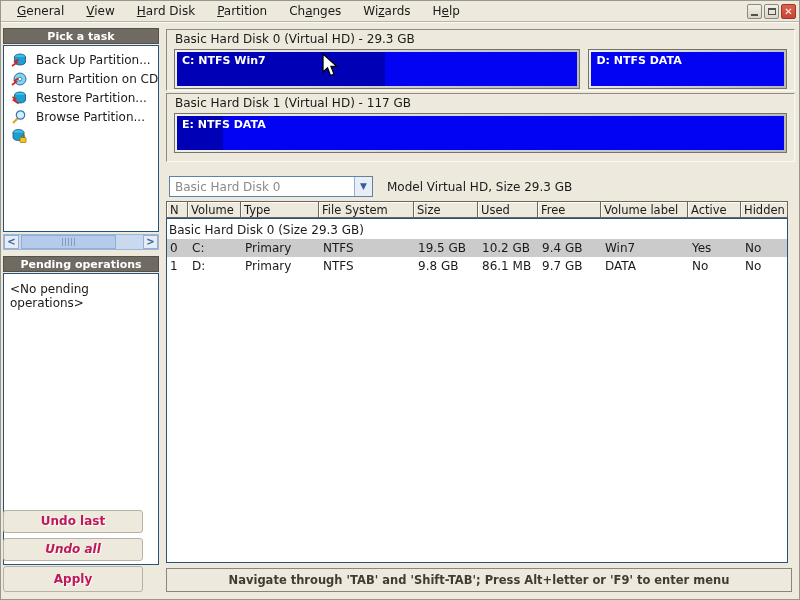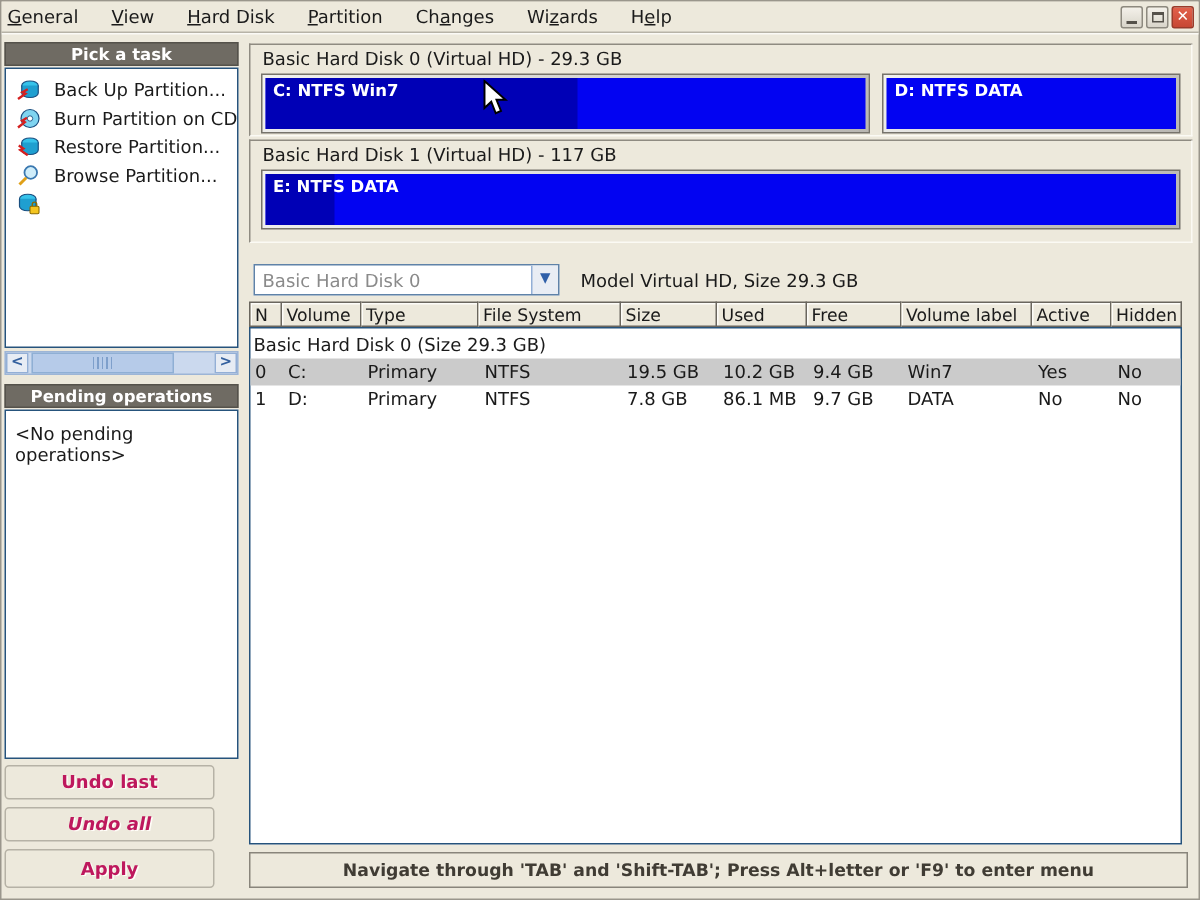--- a/index.html
+++ b/index.html
@@ -7,21 +7,21 @@
   body {
     position:relative;
     font-family:"DejaVu Sans","Liberation Sans",sans-serif;
     font-size:12px;
     background:#EDE9DC;
     color:#1a1a1a;
     overflow:hidden;
     border:1px solid #9a968c;
   }
   
-  #menubar{position:absolute;left:0;top:0;width:800px;height:20px;display:flex;align-items:center;padding-left:4px;gap:22px;background:#EDE9DC;}
+  #menubar{position:absolute;left:0;top:0;width:800px;height:20px;display:flex;align-items:center;padding-left:16px;gap:22px;background:#EDE9DC;}
   .menu-item{cursor:default;white-space:nowrap;}
   .menu-item .u{text-decoration:underline;}
   #menu-sep{position:absolute;left:0;top:20px;width:800px;height:2px;border-top:1px solid #b7b3a7;border-bottom:1px solid #fbfaf6;}
   #win-controls{position:absolute;right:3px;top:3px;display:flex;gap:2px;}
   .win-btn{width:15px;height:15px;border:1px solid #8d897f;border-radius:2px;background:linear-gradient(#f4f1ea,#d9d5ca);display:flex;align-items:center;justify-content:center;}
   .win-btn.close{background:linear-gradient(#e2604b,#c74734);border-color:#993a2b;color:#fff;font-weight:bold;font-size:10px;line-height:1;}
   .glyph-min{width:7px;height:2px;background:#55514a;margin-top:7px;}
   .glyph-max{width:8px;height:7px;border:1px solid #55514a;border-top-width:2px;}
   
   .panel-header{background:#6F6B63;color:#fff;font-weight:bold;font-size:11px;text-align:center;height:16px;line-height:16px;border:1px solid #55524b;}
@@ -31,21 +31,21 @@
   .task-item svg{flex:0 0 16px;margin-right:6px;}
   .task-label{padding:1px 3px;flex:1 1 auto;overflow:hidden;}
   .task-item.selected .task-label{background:#C9C9C9;}
   
   #task-scroll{position:absolute;left:2px;top:233px;width:156px;height:16px;display:flex;background:#CBD9EE;border:1px solid #9DB5D6;}
   .scroll-btn{width:15px;height:14px;background:#E7ECF4;border:1px solid #93AFD6;color:#35619F;font-weight:bold;font-size:10px;line-height:12px;text-align:center;}
   #scroll-track{flex:1;position:relative;}
   #scroll-thumb{position:absolute;left:2px;top:0;width:95px;height:14px;background:#B6CBE9;border:1px solid #8FAFD4;display:flex;align-items:center;justify-content:center;}
   .grip{width:13px;height:8px;background:repeating-linear-gradient(90deg,#7E9FCB 0 1px,transparent 1px 3px);}
   #pending-header{position:absolute;left:2px;top:255px;width:156px;}
-  #pending-box{position:absolute;left:2px;top:272px;width:156px;height:233px;background:#fff;border:1px solid #26537C;padding:8px 6px;}
+  #pending-box{position:absolute;left:2px;top:272px;width:156px;height:292px;background:#fff;border:1px solid #26537C;padding:8px 6px;}
   
   .side-btn{position:absolute;left:2px;width:140px;height:23px;background:#EDE9DC;border:1px solid #b6b2a6;border-radius:3px;color:#be185d;font-weight:bold;font-size:12px;text-align:center;line-height:21px;text-shadow:1px 1px 0 #fffdf8;}
   #btn-undo-last{top:509px;}
   #btn-undo-all{top:537px;font-style:italic;}
   #btn-apply{top:565px;height:26px;line-height:24px;}
   
   .disk-frame{position:absolute;left:165px;width:629px;border:1px solid;border-color:#8F8B81 #FBFAF4 #FBFAF4 #8F8B81;background:#EDE9DC;}
   #disk0{top:28px;height:62px;}
   #disk1{top:92px;height:69px;}
   .disk-title{padding:2px 0 2px 8px;font-size:12px;}
@@ -223,21 +223,21 @@
     <div class="td">9.4 GB</div>
     <div class="td">Win7</div>
     <div class="td">Yes</div>
     <div class="td">No</div>
   </div>
   <div class="trow tgrid">
     <div class="td">1</div>
     <div class="td">D:</div>
     <div class="td">Primary</div>
     <div class="td">NTFS</div>
-    <div class="td">7.8 GB</div>
+    <div class="td">9.8 GB</div>
     <div class="td">86.1 MB</div>
     <div class="td">9.7 GB</div>
     <div class="td">DATA</div>
     <div class="td">No</div>
     <div class="td">No</div>
   </div>
 </div>
 
 <div id="status-bar">
   <span>Navigate through 'TAB' and 'Shift-TAB'; Press Alt+letter or 'F9' to enter menu</span>

